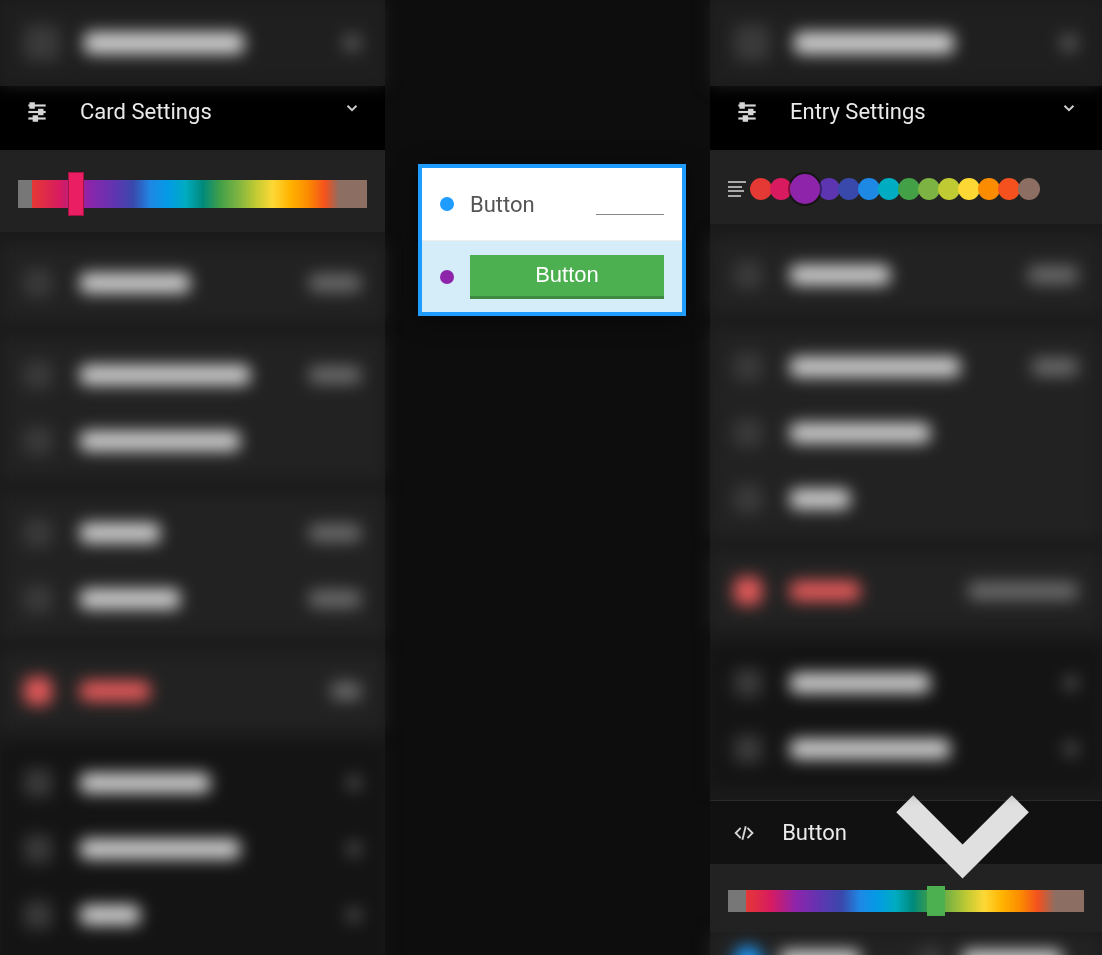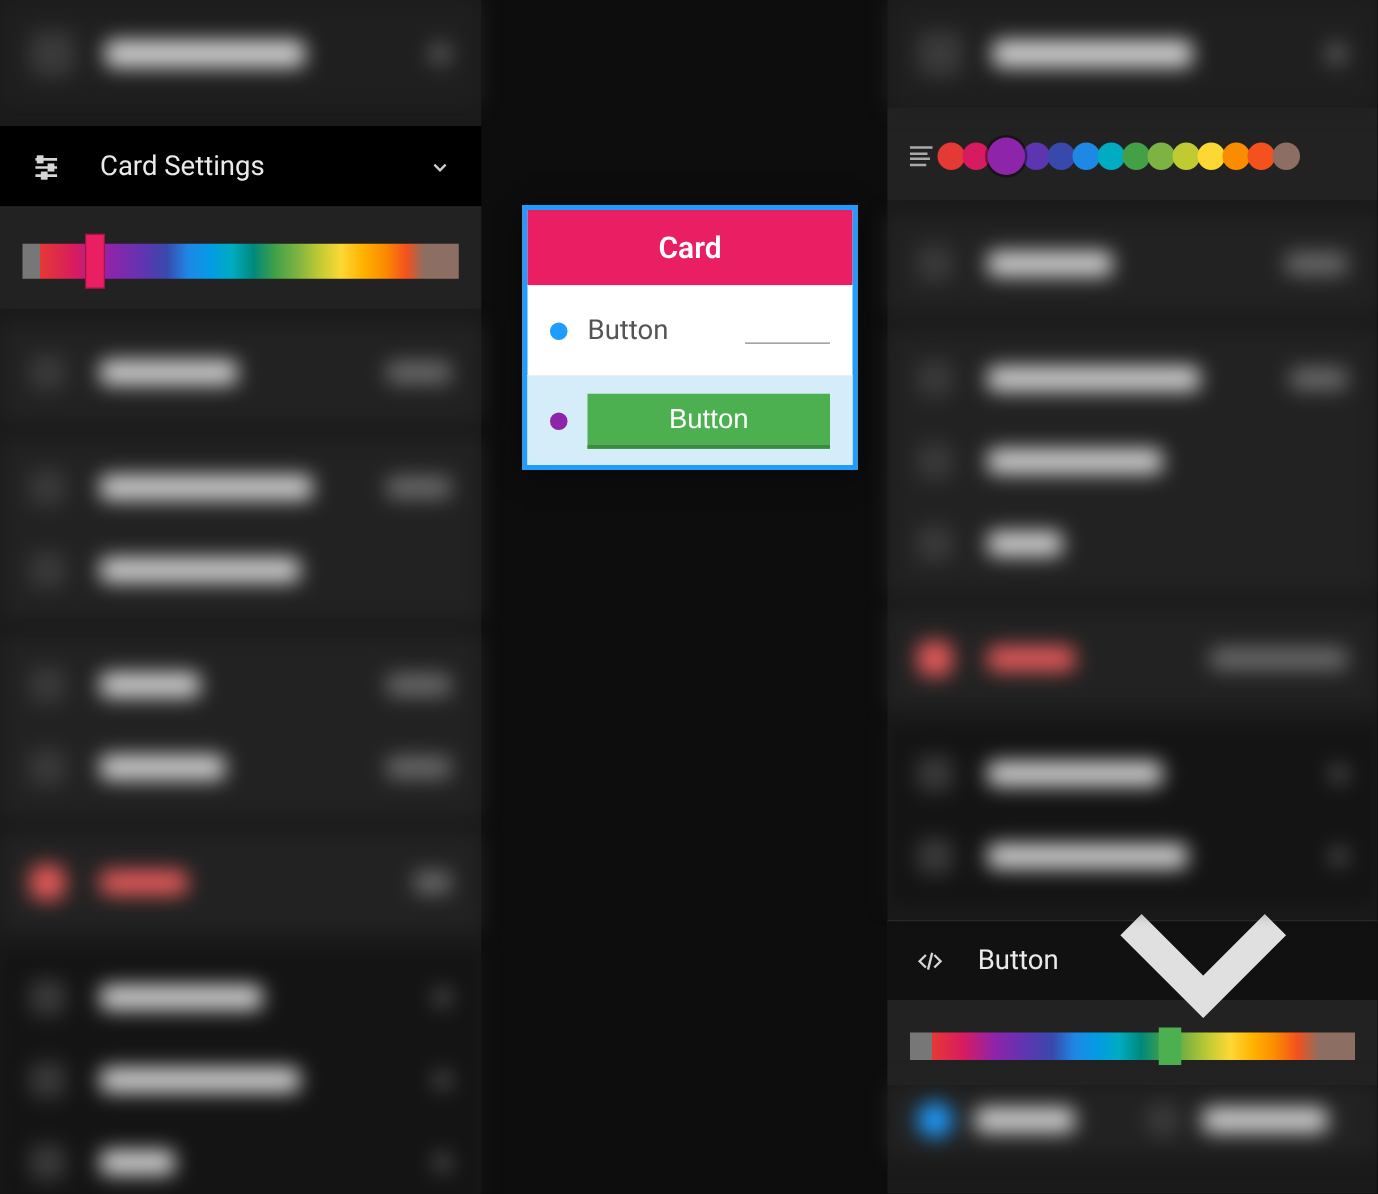--- a/index.html
+++ b/index.html
@@ -55,25 +55,24 @@
   .panel-top-blur .spacer { flex: 1; }
   .panel-top-blur .close-blob {
     width: 18px; height: 18px; border-radius: 50%;
     background: #5a5a5a;
   }
 
   
   .settings-header {
     height: 64px;
     display: flex;
-    align-items: center;
-    padding: 0 24px;
+    align-items: flex-start;
+    padding: 12px 24px;
     background: #000;
     border-top: 1px solid #000;
-    margin-top: 15px;
   }
   .settings-header .sliders-icon {
     width: 26px; height: 26px;
     margin-right: 30px;
     color: #d6d6d6;
   }
   .settings-header .title {
     font-size: 22px;
     font-weight: 400;
     color: #eaeaea;
@@ -417,41 +416,54 @@
           <div class="ic"></div>
           <div class="lbl" style="width:60px"></div>
           <div class="dot"></div>
         </div>
       <div class="menu-item expand"></div>
     </div>
   </div>
 </div>
 
 <div class="center-card">
-  <div class="card-title">Card</div>
   <div class="row">
     <div class="bullet blue"></div>
     <span class="entry-label">Button</span>
     <span class="input-line"></span>
   </div>
   <div class="row selected">
     <div class="bullet purple"></div>
     <button class="btn">Button</button>
   </div>
 </div>
 
 <div class="right-panel">
 
   <div class="panel-top-blur">
     <div class="icon-blob"></div>
     <div class="text-blob"></div>
     <div class="spacer"></div>
     <div class="close-blob"></div>
   </div>
 
+  <div class="settings-header">
+    <svg class="sliders-icon" viewBox="0 0 24 24" fill="none" stroke="currentColor" stroke-width="2">
+      <line x1="4" y1="6" x2="20" y2="6"></line>
+        <line x1="4" y1="12" x2="20" y2="12"></line>
+        <line x1="4" y1="18" x2="20" y2="18"></line>
+      <rect x="6" y="4" width="3" height="4" fill="currentColor"></rect>
+      <rect x="14" y="10" width="3" height="4" fill="currentColor"></rect>
+      <rect x="9" y="16" width="3" height="4" fill="currentColor"></rect>
+    </svg>
+    <span class="title">Entry Settings</span>
+    <svg class="chevron" viewBox="0 0 24 24" fill="none" stroke="currentColor" stroke-width="2.5">
+      <polyline points="6 9 12 15 18 9"></polyline>
+    </svg>
+  </div>
 
   <div class="color-dots-wrap">
     <div class="lines">
         <span></span>
         <span></span>
         <span></span>
         <span></span>
       </div>
     <div class="color-dots" id="color-dots">
         <div class="dot" style="background: rgb(229, 57, 53);"></div>

